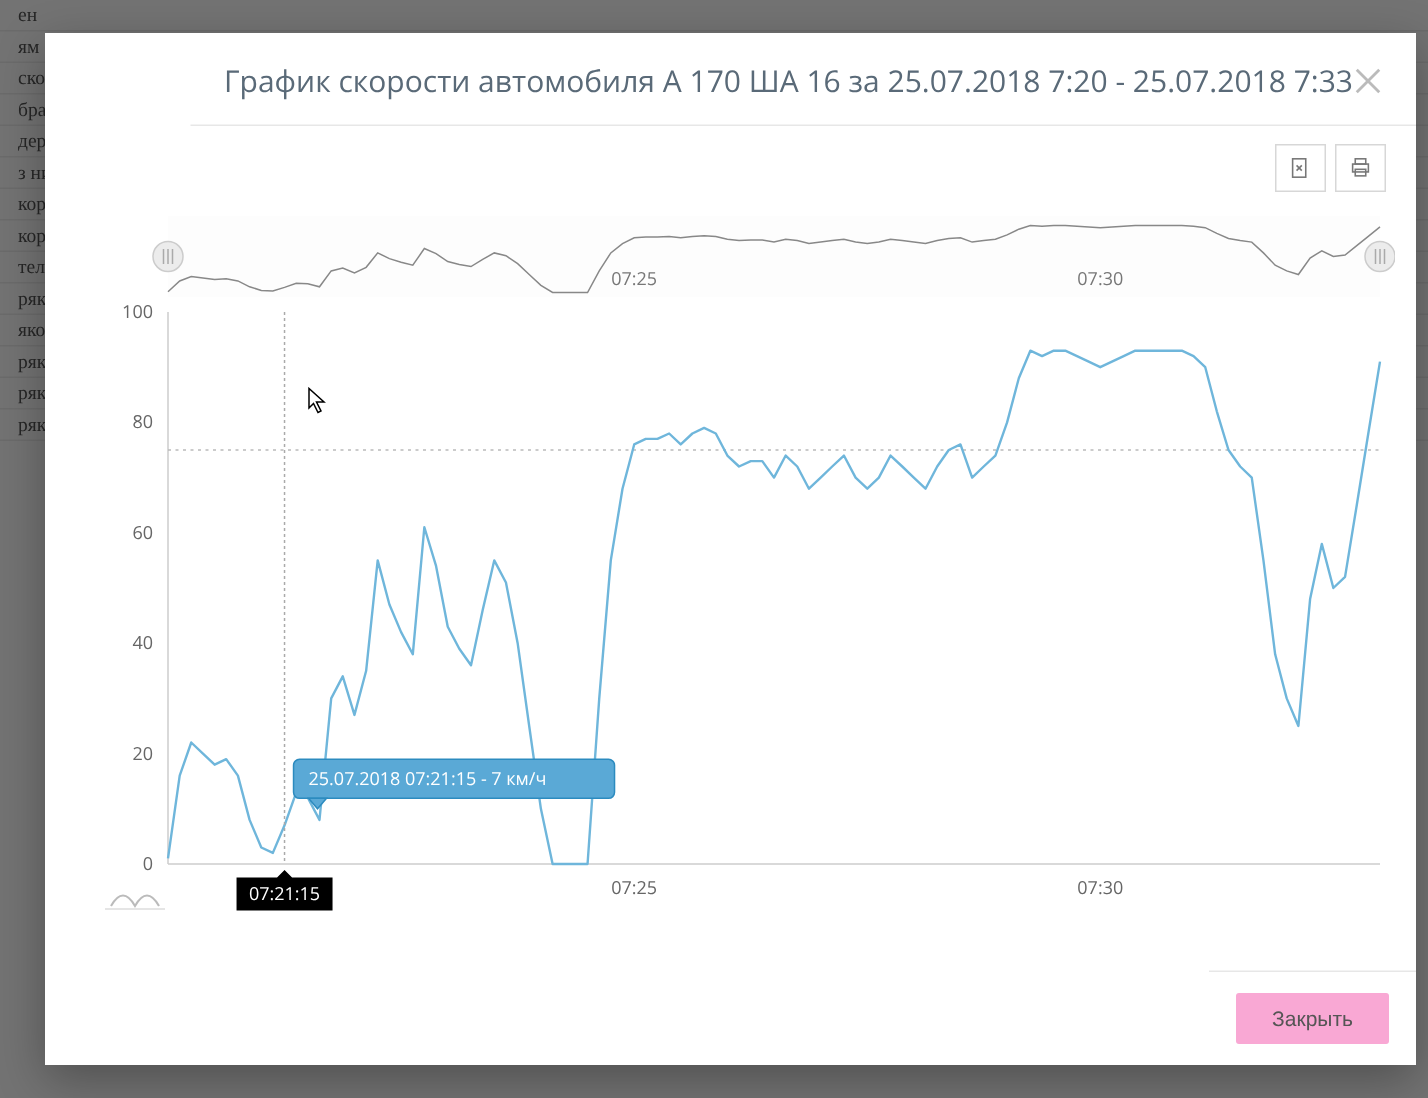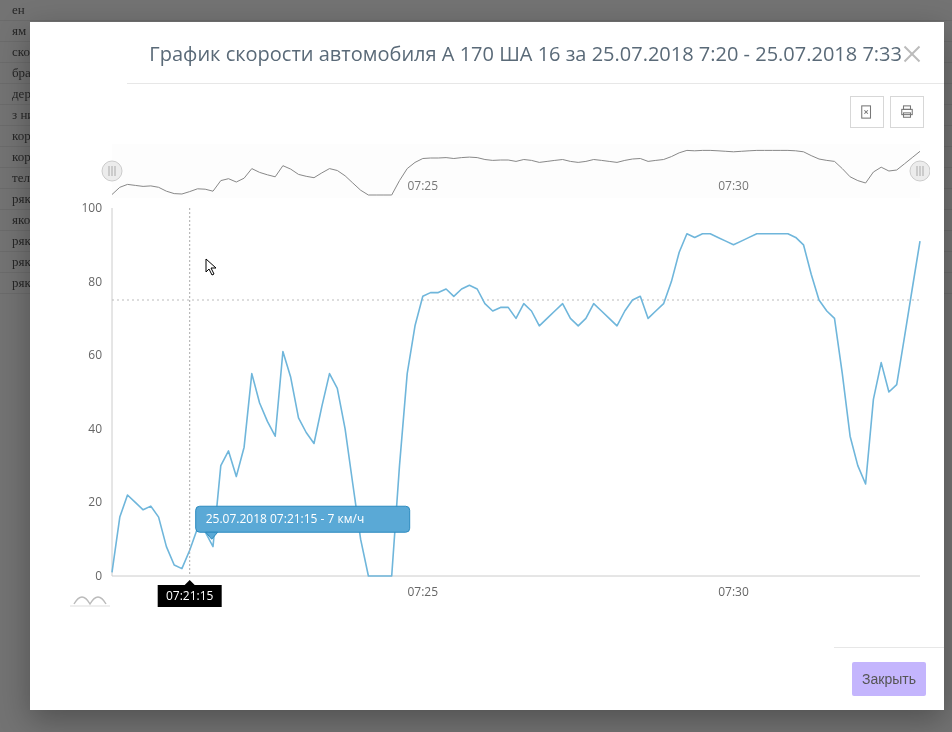--- a/index.html
+++ b/index.html
@@ -9,21 +9,21 @@
   .overlay { position: absolute; inset: 0; background: rgba(0,0,0,0.55); }
   .modal { position: absolute; top: 22px; left: 30px; right: 8px; bottom: 22px; background: #fff; display: flex; flex-direction: column; box-shadow: 0 10px 30px rgba(0,0,0,.3); align-items: flex-end; }
   .modal-header { padding: 18px 22px 16px; display: flex; align-items: center; border-bottom: 1px solid #e7e7e7; }
   .modal-title { font-size: 20px; font-weight: 400; color: #5a6a78; }
   .modal-close { margin-left: auto; color: #bbb; font-size: 18px; cursor: pointer; width: 20px; height: 20px; display: flex; align-items: center; justify-content: center; }
   .modal-body { flex: 1; padding: 8px 14px; position: relative; }
   .toolbar { display: flex; justify-content: flex-end; gap: 6px; padding: 4px 6px 10px; }
   .tool-btn { width: 32px; height: 30px; border: 1px solid #d7d7d7; background: #fff; display: flex; align-items: center; justify-content: center; color: #777; cursor: pointer; }
   .tool-btn svg { width: 14px; height: 14px; }
   .modal-footer { border-top: 1px solid #e7e7e7; padding: 14px 18px; display: flex; justify-content: flex-end; }
-  .close-btn { background: #c4b5fd; color: #555; border: none; padding: 9px 10px; font-size: 14px; cursor: pointer; border-radius: 2px; }
+  .close-btn { background: #f9a8d4; color: #555; border: none; padding: 9px 24px; font-size: 14px; cursor: pointer; border-radius: 2px; }
   .chart-wrap { position: relative; }
   svg text { font-family: inherit; }
   .cursor-icon { position: absolute; pointer-events: none; }
 </style>
 </head>
 <body>
 
 <div class="backdrop-table">
   <div id="bg-rows">
       <div class="backdrop-row">

